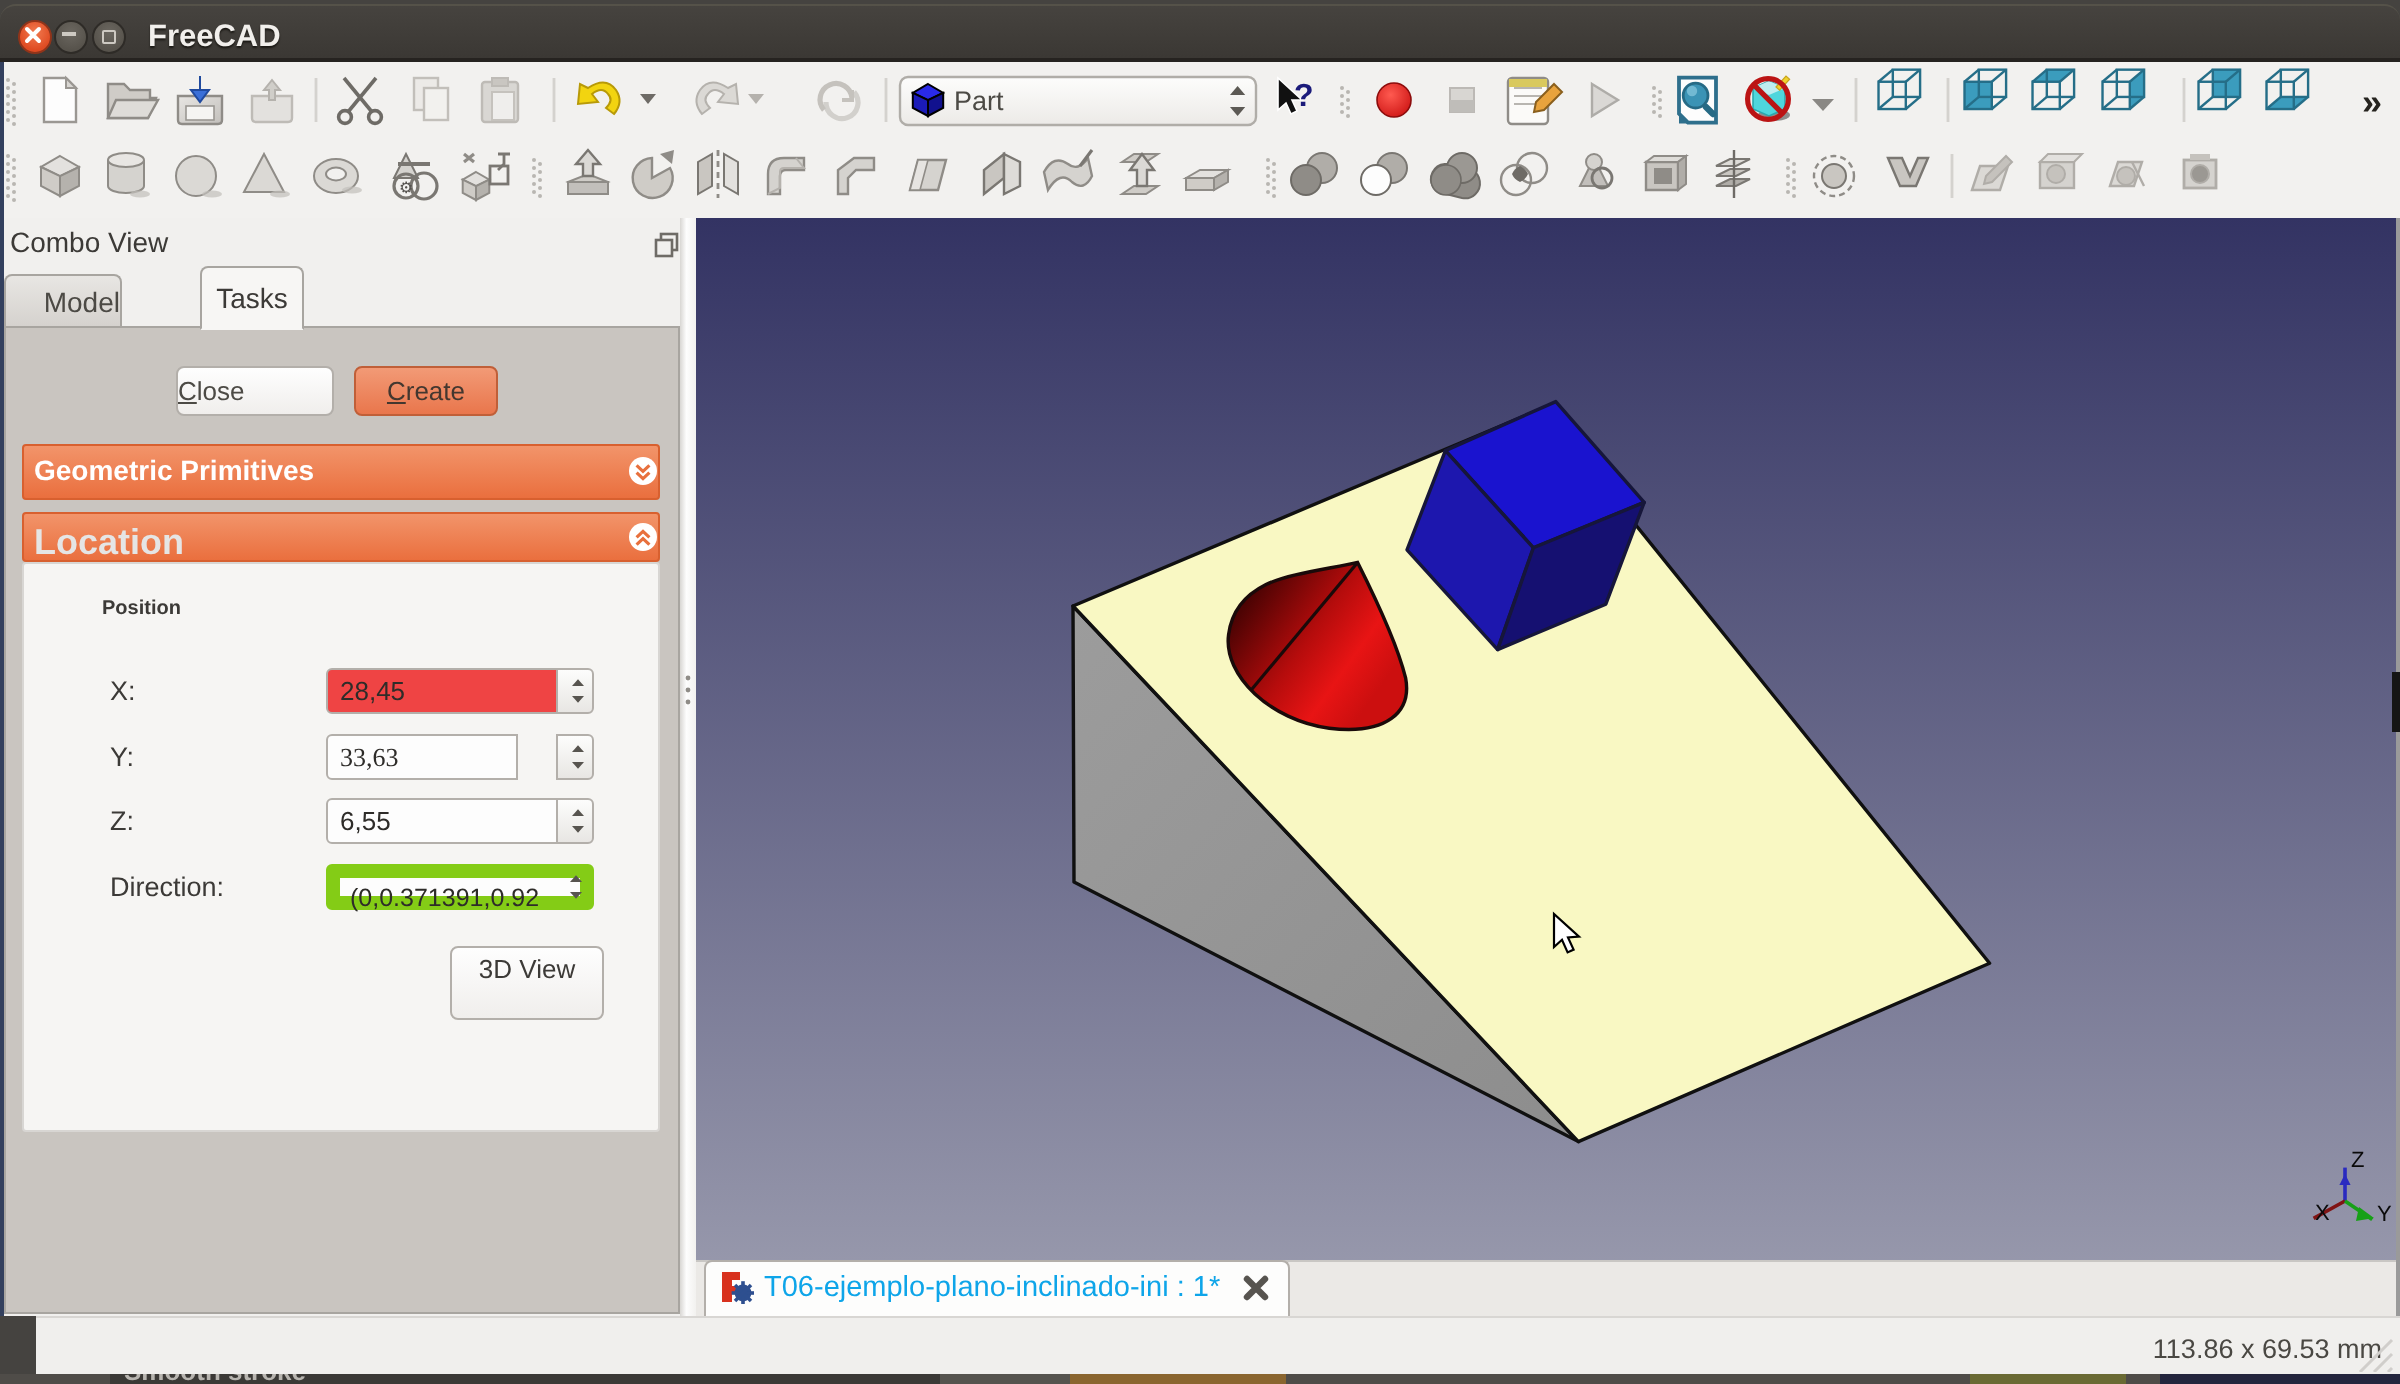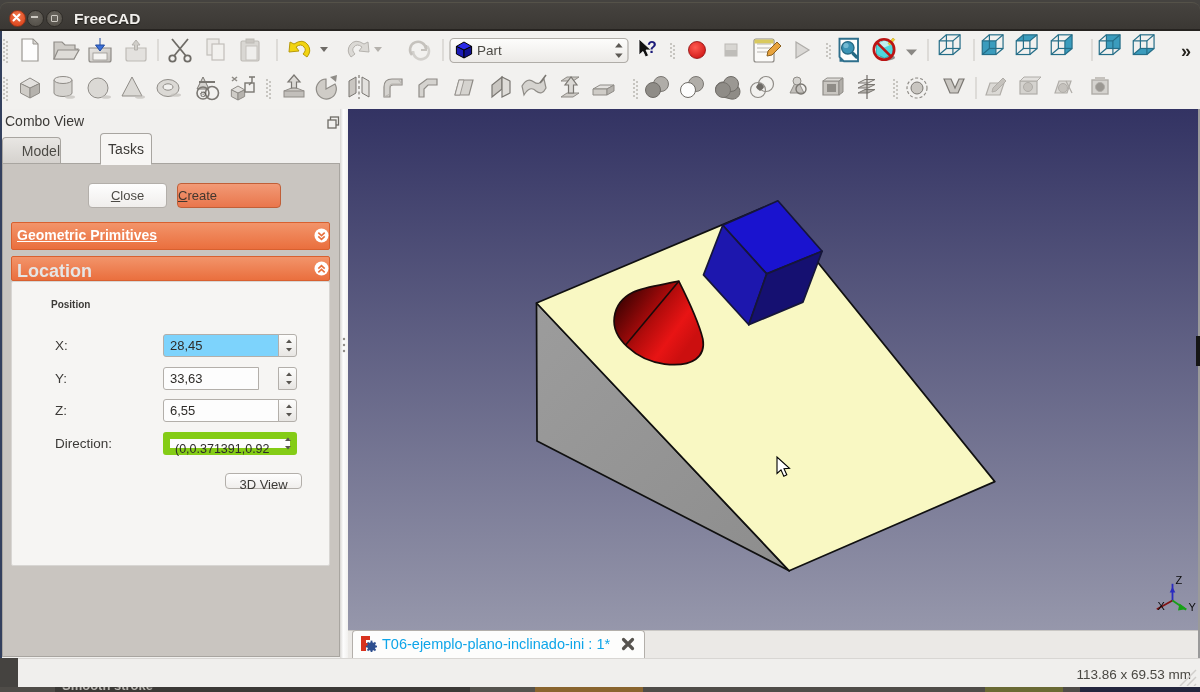--- a/index.html
+++ b/index.html
@@ -305,68 +305,68 @@
   </svg>
 <div class="abs" style="left:0;top:109px;width:345px;height:549px;background:#f1f0ee;"></div>
 <div class="abs" style="left:5px;top:113px;font-size:14px;color:#3c3a37;">Combo View</div>
 <svg class="abs" style="left:327px;top:116px;" width="13" height="13" viewBox="0 0 13 13">
     <rect x="3.5" y="1" width="8" height="8" fill="none" stroke="#6e6b66" stroke-width="1.3"></rect>
     <rect x="1" y="4" width="8" height="8" fill="#f1f0ee" stroke="#6e6b66" stroke-width="1.3"></rect>
   </svg>
 <div class="abs" style="left:2px;top:137px;width:57px;height:25px;background:linear-gradient(#e8e6e3,#d5d2ce);border:1px solid #a8a5a0;border-bottom:none;border-radius:4px 4px 0 0;font-size:14px;color:#4c4a45;text-align:right;line-height:26px;">Model</div>
 <div class="abs" style="left:60px;top:133px;width:50px;height:30px;background:#f7f6f4;border:1px solid #a8a5a0;border-bottom:1px solid #f7f6f4;border-radius:4px 4px 0 0;font-size:14px;color:#3c3a37;text-align:center;line-height:31px;z-index:3;margin-left:40px;">Tasks</div>
 <div class="abs" style="left:2px;top:163px;width:338px;height:494px;background:#c9c5c0;border:1px solid #a8a5a0;box-sizing:border-box;"></div>
-<div class="abs" style="left:88px;top:183px;width:79px;height:25px;background:linear-gradient(#fefefe,#f0eeec);border:1px solid #b3afaa;border-radius:4px;box-sizing:border-box;font-size:13px;color:#4c4a45;text-align:center;line-height:23px;"><span style="text-decoration:underline;">C</span>lose</div>
-<div class="abs" style="left:177px;top:183px;width:104px;height:25px;background:linear-gradient(#f29a76,#e9764c);border:1px solid #c05f38;border-radius:4px;box-sizing:border-box;font-size:13px;color:#43372f;text-align:left;line-height:23px;"><span style="text-decoration:underline;">C</span>reate</div>
+<div class="abs" style="left:88px;top:183px;width:79px;height:25px;background:linear-gradient(#fefefe,#f0eeec);border:1px solid #b3afaa;border-radius:4px;box-sizing:border-box;font-size:13px;color:#4c4a45;text-align:left;line-height:23px;"><span style="text-decoration:underline;">C</span>lose</div>
+<div class="abs" style="left:177px;top:183px;width:72px;height:25px;background:linear-gradient(#f29a76,#e9764c);border:1px solid #c05f38;border-radius:4px;box-sizing:border-box;font-size:13px;color:#43372f;text-align:center;line-height:23px;"><span style="text-decoration:underline;">C</span>reate</div>
 <div class="abs" style="left:11px;top:222px;width:319px;height:27.5px;background:linear-gradient(#f2946a,#ea6f3e);border:1px solid #d8602f;border-radius:2px;box-sizing:border-box;"></div>
-<div class="abs" style="left:17px;top:227px;font-size:14px;font-weight:bold;color:#fff;text-decoration:underline;">Geometric Primitives</div>
+<div class="abs" style="left:17px;top:227px;font-size:14px;font-weight:bold;color:#fff;">Geometric Primitives</div>
 <svg class="abs" style="left:314px;top:228.25px;" width="15" height="15" viewBox="-7.5 -7.5 15 15">
     <circle cx="0" cy="0" r="7" fill="#fff"></circle>
     <g transform="translate(0,-0.8)">
       <path d="M-3.2,-2 l3.2,3 3.2,-3 M-3.2,1.6 l3.2,3 3.2,-3" stroke="#e8703d" stroke-width="1.6" fill="none"></path>
     </g>
   </svg>
 <div class="abs" style="left:11px;top:256px;width:319px;height:24.5px;background:linear-gradient(#f2946a,#ea6f3e);border:1px solid #d8602f;border-radius:2px;box-sizing:border-box;"></div>
 <div class="abs" style="left:17px;top:261px;font-size:18px;font-weight:bold;color:#e5e5e5;">Location</div>
 <svg class="abs" style="left:314px;top:260.75px;" width="15" height="15" viewBox="-7.5 -7.5 15 15">
     <circle cx="0" cy="0" r="7" fill="#fff"></circle>
     <g transform="translate(0,-0.8)">
       <path d="M-3.2,1 l3.2,-3 3.2,3 M-3.2,4.6 l3.2,-3 3.2,3" stroke="#e8703d" stroke-width="1.6" fill="none"></path>
     </g>
   </svg>
 <div class="abs" style="left:11px;top:281px;width:319px;height:285px;background:#f6f5f3;border-radius:2px;border:1px solid #d8d6d3;box-sizing:border-box;"></div>
 <div class="abs" style="left:27px;top:299px;font-size:10px;font-weight:bold;color:#3c3a37;margin-left:24px;">Position</div>
 <div class="abs" style="left:55px;top:338px;font-size:13.5px;color:#3c3a37;">X:</div>
-<div class="abs" style="left:163px;top:334px;width:116px;height:23px;background:#7dd3fc;border:1px solid #b3afaa;border-radius:3px 0 0 3px;box-sizing:border-box;font-size:13px;color:#2e2c29;line-height:21px;padding-left:6px;">28,45</div>
+<div class="abs" style="left:163px;top:334px;width:116px;height:23px;background:#ef4444;border:1px solid #b3afaa;border-radius:3px 0 0 3px;box-sizing:border-box;font-size:13px;color:#2e2c29;line-height:21px;padding-left:6px;">28,45</div>
 <div class="abs" style="left:278px;top:334px;width:19px;height:23px;background:linear-gradient(#fdfdfc,#e8e6e3);border:1px solid #b3afaa;border-radius:0 3px 3px 0;box-sizing:border-box;"></div>
 <svg class="abs" style="left:283.5px;top:339px;" width="10" height="13">
     <path d="M2,4 l3,-3.4 3,3.4 z" fill="#57544f"></path>
     <path d="M2,9 l3,3.4 3,-3.4 z" fill="#57544f"></path>
   </svg>
 <div class="abs" style="left:55px;top:370.5px;font-size:13.5px;color:#3c3a37;">Y:</div>
-<div class="abs" style="left:163px;top:366.5px;width:96px;height:23px;background:#fdfdfd;border:1px solid #b3afaa;border-radius:3px 0 0 3px;box-sizing:border-box;font-size:13px;color:#2e2c29;line-height:21px;padding-left:6px;">33,63</div>
+<div class="abs" style="left:163px;top:366.5px;width:96px;height:23px;background:#fdfdfd;border:1px solid #b3afaa;border-radius:3px 0 0 3px;box-sizing:border-box;font-size:13px;color:#2e2c29;line-height:21px;padding-left:6px;font-family:Liberation Serif, serif;">33,63</div>
 <div class="abs" style="left:278px;top:366.5px;width:19px;height:23px;background:linear-gradient(#fdfdfc,#e8e6e3);border:1px solid #b3afaa;border-radius:0 3px 3px 0;box-sizing:border-box;"></div>
 <svg class="abs" style="left:283.5px;top:371.5px;" width="10" height="13">
     <path d="M2,4 l3,-3.4 3,3.4 z" fill="#57544f"></path>
     <path d="M2,9 l3,3.4 3,-3.4 z" fill="#57544f"></path>
   </svg>
 <div class="abs" style="left:55px;top:402.5px;font-size:13.5px;color:#3c3a37;">Z:</div>
 <div class="abs" style="left:163px;top:398.5px;width:116px;height:23px;background:#fdfdfd;border:1px solid #b3afaa;border-radius:3px 0 0 3px;box-sizing:border-box;font-size:13px;color:#2e2c29;line-height:21px;padding-left:6px;">6,55</div>
 <div class="abs" style="left:278px;top:398.5px;width:19px;height:23px;background:linear-gradient(#fdfdfc,#e8e6e3);border:1px solid #b3afaa;border-radius:0 3px 3px 0;box-sizing:border-box;"></div>
 <svg class="abs" style="left:283.5px;top:403.5px;" width="10" height="13">
     <path d="M2,4 l3,-3.4 3,3.4 z" fill="#57544f"></path>
     <path d="M2,9 l3,3.4 3,-3.4 z" fill="#57544f"></path>
   </svg>
 <div class="abs" style="left:55px;top:436px;font-size:13.5px;color:#3c3a37;">Direction:</div>
 <div class="abs" style="left:163px;top:432px;width:134px;height:23px;background:#fdfdfd;border:7px solid #84cc16;border-radius:3px;box-sizing:border-box;font-size:12.5px;color:#2e2c29;line-height:21px;padding-left:5px;">(0,0.371391,0.92</div>
 <svg class="abs" style="left:283px;top:437px;" width="10" height="13">
     <path d="M2,4 l3,-3.4 3,3.4 z" fill="#57544f"></path>
     <path d="M2,9 l3,3.4 3,-3.4 z" fill="#57544f"></path>
   </svg>
-<div class="abs" style="left:225px;top:473px;width:77px;height:16px;background:linear-gradient(#fefefe,#f0eeec);border:1px solid #b3afaa;border-radius:4px;box-sizing:border-box;font-size:13px;color:#3c3a37;text-align:center;line-height:21px;">3D View</div>
+<div class="abs" style="left:225px;top:473px;width:77px;height:37px;background:linear-gradient(#fefefe,#f0eeec);border:1px solid #b3afaa;border-radius:4px;box-sizing:border-box;font-size:13px;color:#3c3a37;text-align:center;line-height:21px;">3D View</div>
 <svg class="abs" style="left:348px;top:109px;" width="850" height="521" viewBox="0 0 850 521">
     <defs>
       <linearGradient id="bg" x1="0" y1="0" x2="0" y2="1">
         <stop offset="0" stop-color="#333363"></stop>
         <stop offset="1" stop-color="#9697ab"></stop>
       </linearGradient>
       <linearGradient id="coneg" x1="0.1" y1="0.25" x2="0.85" y2="0.75">
         <stop offset="0" stop-color="#4d0303"></stop>
         <stop offset="0.45" stop-color="#b50c0c"></stop>
         <stop offset="0.75" stop-color="#e81414"></stop>

